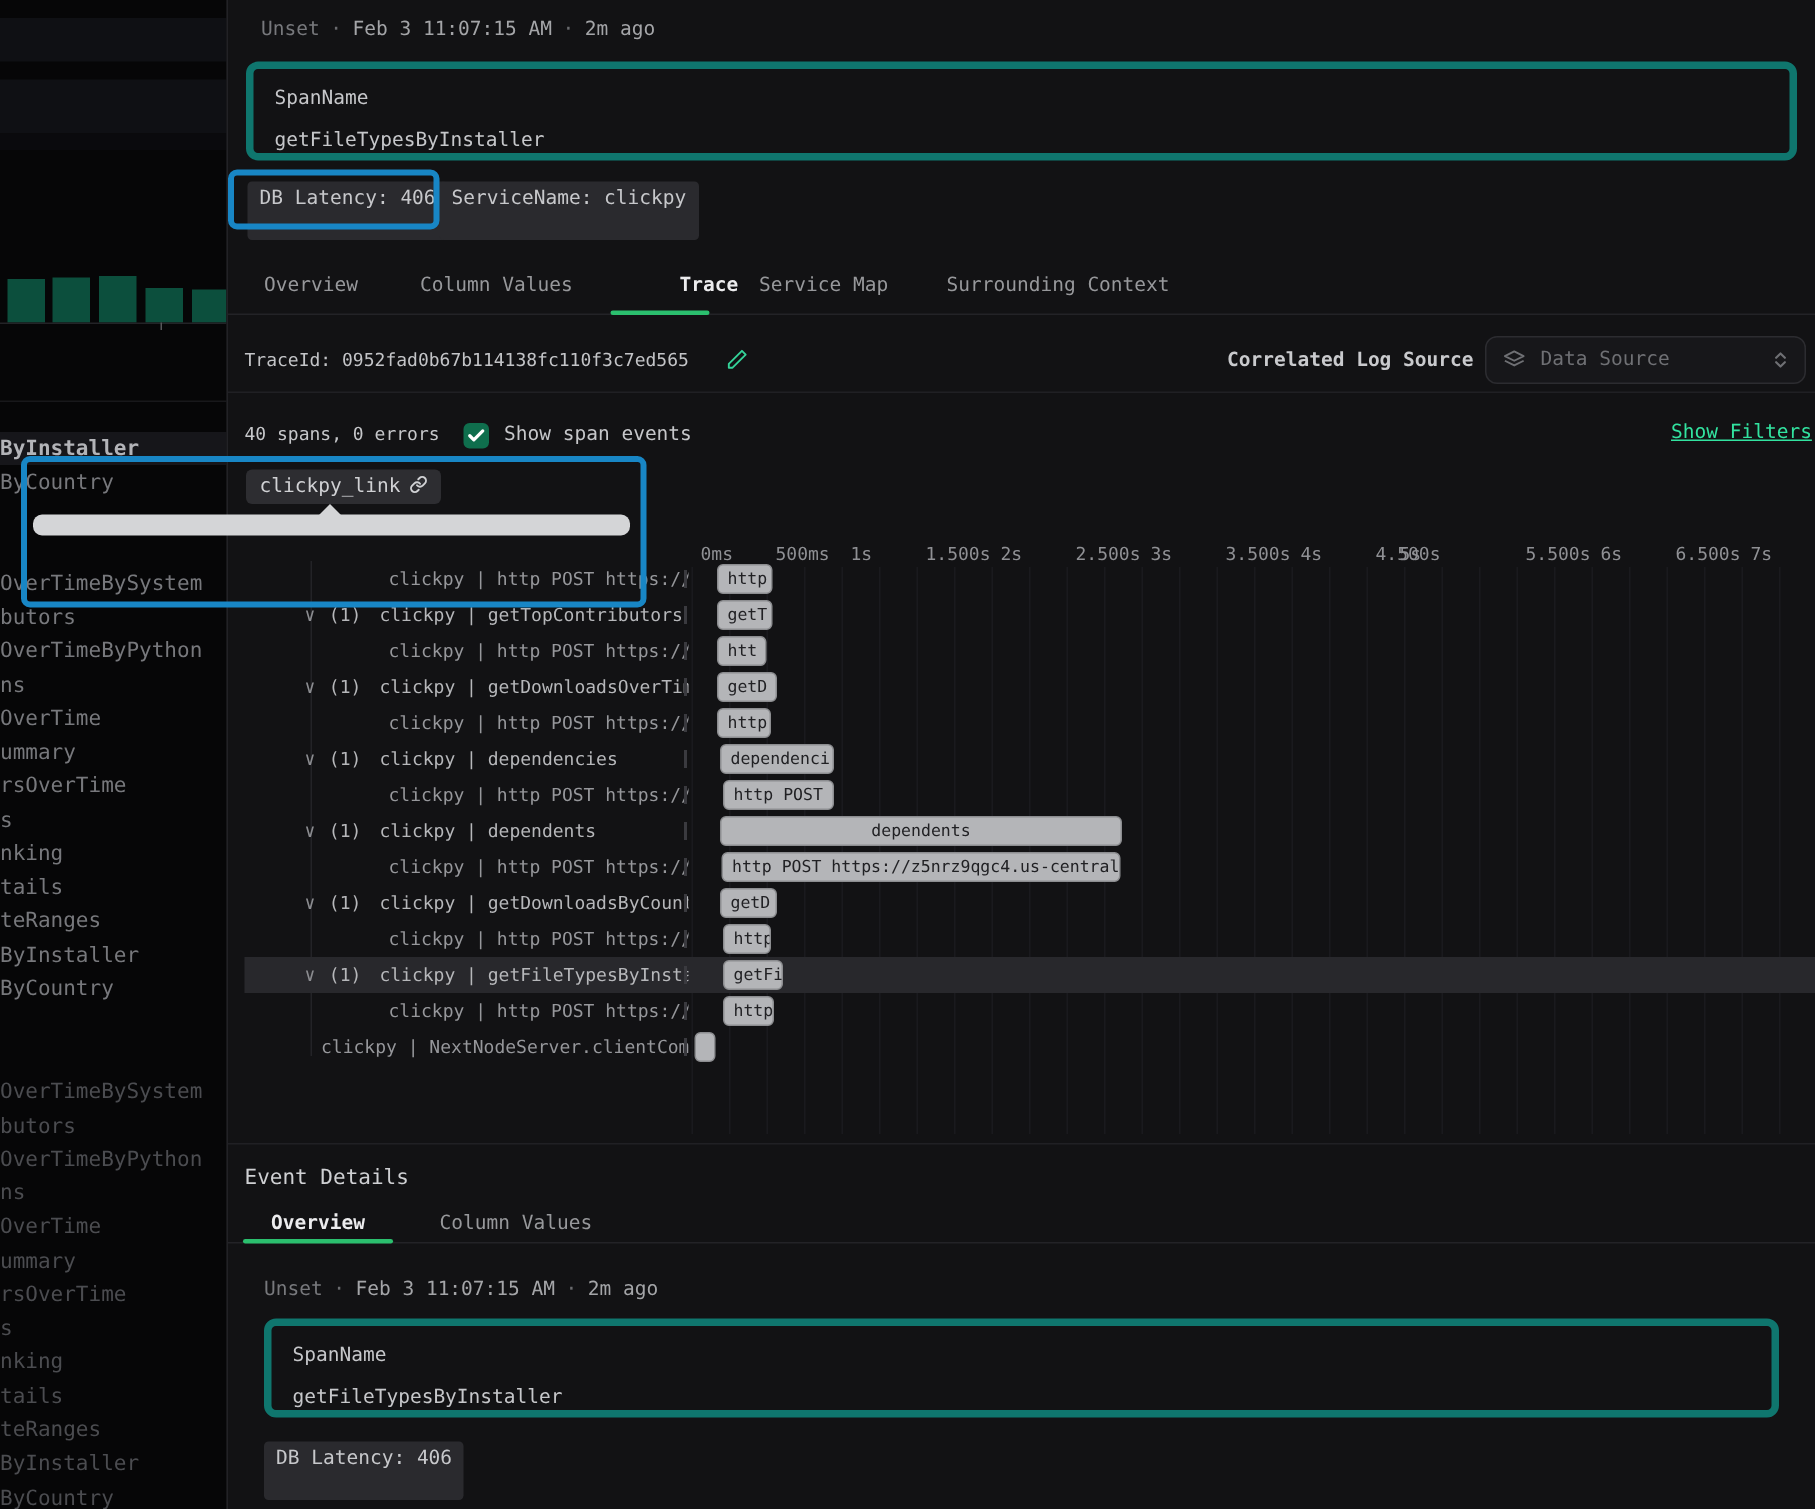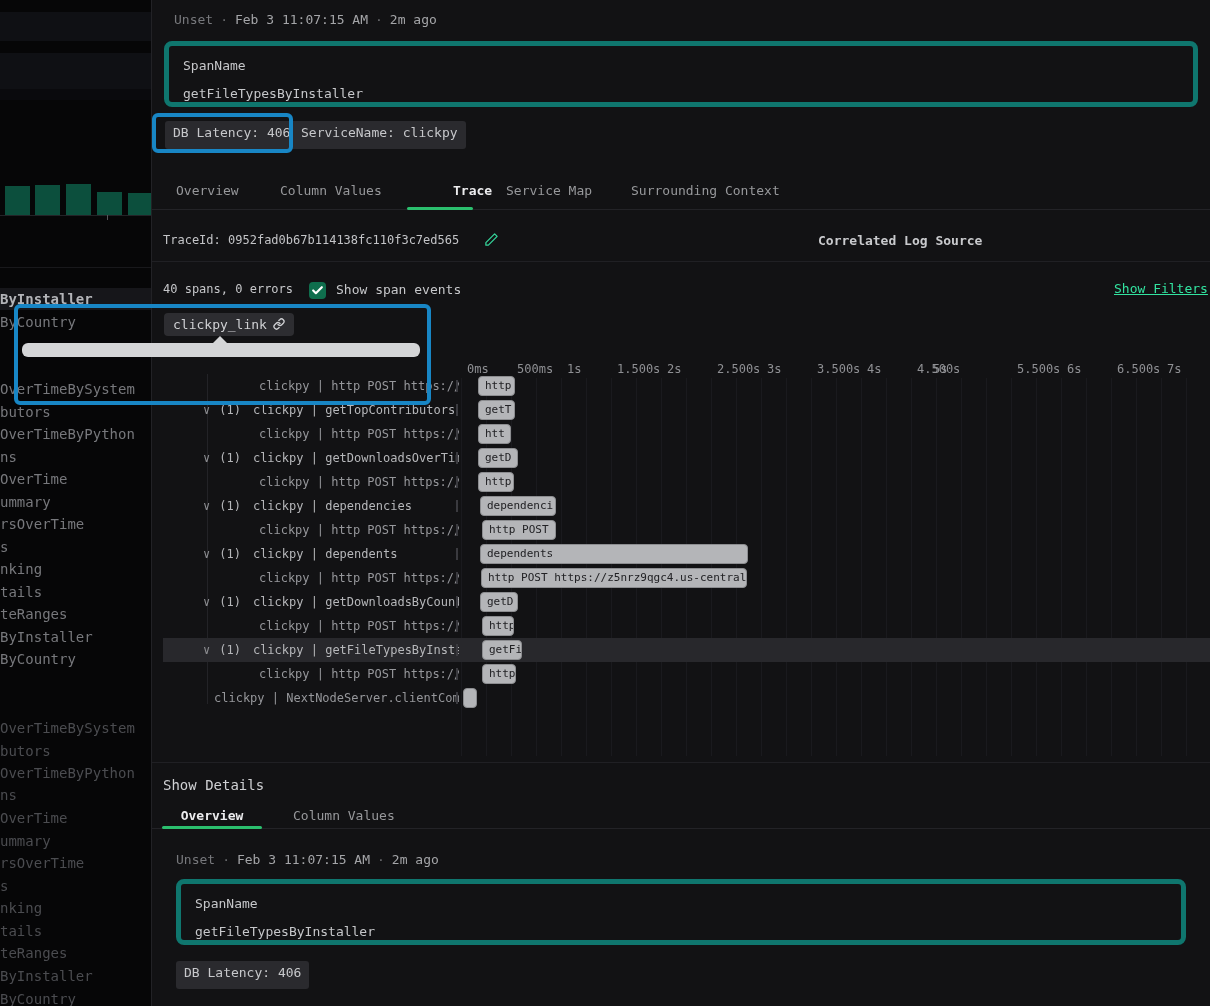--- a/index.html
+++ b/index.html
@@ -24,21 +24,21 @@
 
   
   #drawer-bg { position:absolute; left:151px; top:0; width:1059px; height:1006px; background:#121214; border-left:1px solid #222226; }
   .meta { font-size:13px; white-space:nowrap; }
   .meta .status { color:#77787c; }
   .meta .dot { color:#6a6b6e; padding:0 7px; }
   .meta .ts, .meta .rel { color:#a4a5a8; }
   .card { position:absolute; border:5px solid #0f766e; border-radius:8px; background:#121214; }
   .card .k { position:absolute; left:14px; top:12px; font-size:13px; color:#c6c7ca; }
   .card .v { position:absolute; left:14px; top:40px; font-size:13px; color:#c6c7ca; }
-  .chip { position:absolute; height:28px; line-height:24px; padding:0 8px; background:#2a2a2e; border-radius:3px; font-size:13px; color:#c7c8cb; white-space:nowrap; }
+  .chip { position:absolute; height:39px; line-height:24px; padding:0 8px; background:#2a2a2e; border-radius:3px; font-size:13px; color:#c7c8cb; white-space:nowrap; }
   .blue-box { position:absolute; border:4px solid #1886c5; border-radius:6px; z-index:40; }
 
   .tab { position:absolute; top:183px; font-size:13px; color:#97989b; white-space:nowrap; cursor:default; }
   .tab.active { color:#ececee; font-weight:bold;margin-left:32px; }
   .tabs-line { position:absolute; left:152px; top:209px; width:1058px; height:1px; background:#232327; }
   .tab-underline { position:absolute; top:207px; height:3px; background:#2bbf6e; border-radius:2px; }
 
   .trace-id { position:absolute; left:163px; top:233px; font-size:12px; color:#c3c4c7; }
   .pencil { position:absolute; left:484px; top:232px; width:15px; height:15px; color:#34d399; }
   .corr-label { position:absolute; left:818px; top:233px; font-size:13px; font-weight:bold; color:#c9cacd; }
@@ -67,21 +67,21 @@
   .wf-row.hl { background:#28282c; }
   .wf-guide { position:absolute; left:207px; top:374px; width:1px; height:330px; background:#232327; }
   .wf-label { position:absolute; left:0; top:0; width:296px; height:24px; line-height:24px; font-size:12px; white-space:nowrap; overflow:hidden; }
   .wf-chev { color:#8b8c90; padding-right:9px; }
   .wf-count { padding-right:12px; }
   .wf-label.parent { padding-left:40px; color:#b6b7ba; }
   .wf-label.child  { padding-left:96px; color:#96979b; }
   .wf-label.plain  { padding-left:51px; color:#96979b; }
   .row-tick { position:absolute; left:293px; top:6px; width:2px; height:12px; background:#3a3a3f; }
   .wf-bar { position:absolute; top:2px; height:20px; line-height:18px; background:#b4b5b8; border:1px solid #8c8d90; border-radius:4px; font-size:11px; color:#212124; padding:0 6px; white-space:nowrap; overflow:hidden; }
-  .wf-bar.center { }
+  .wf-bar.center { text-align:center; }
 
   
   .ed-title { position:absolute; left:163px; top:777px; font-size:14px; color:#cfd0d3; }
   .ed-tab { position:absolute; top:808px; font-size:13px; color:#97989b; }
   .ed-tab.active { color:#ececee; font-weight:bold; }
   .ed-tabs-line { position:absolute; left:152px; top:828px; width:1058px; height:1px; background:#232327; }
   .ed-underline { position:absolute; left:162px; top:826px; width:100px; height:3px; background:#2bbf6e; border-radius:2px; }
 </style>
 </head>
 <body>
@@ -166,20 +166,35 @@
     <div class="tabs-line"></div>
     <div class="tab-underline" style="left:407px;width:66px;"></div>
 
     <div class="trace-id">TraceId: 0952fad0b67b114138fc110f3c7ed565</div>
     <span class="pencil">
       <svg viewBox="0 0 24 24" fill="none" stroke="currentColor" stroke-width="2" stroke-linecap="round" stroke-linejoin="round">
           <path d="M17 3l4 4L7 21H3v-4L17 3z"></path>
         </svg>
     </span>
     <div class="corr-label">Correlated Log Source</div>
+    <div class="select">
+      <span class="lyr">
+        <svg viewBox="0 0 24 24" fill="none" stroke="currentColor" stroke-width="2" stroke-linejoin="round">
+            <polygon points="12 2 2 7 12 12 22 7 12 2"></polygon>
+            <polyline points="2 12 12 17 22 12"></polyline>
+          </svg>
+      </span>
+      <span class="ph">Data Source</span>
+      <span class="updn">
+        <svg viewBox="0 0 24 24" fill="none" stroke="currentColor" stroke-width="2.4" stroke-linecap="round" stroke-linejoin="round">
+            <path d="M7 9.5l5-5 5 5"></path>
+            <path d="M7 14.5l5 5 5-5"></path>
+          </svg>
+      </span>
+    </div>
     <div class="sec-line" style="top:261px;"></div>
 
     <div class="spans-summary">40 spans, 0 errors</div>
     <div class="checkbox">
       <svg viewBox="0 0 24 24" fill="none" stroke="currentColor" stroke-width="4" stroke-linecap="round" stroke-linejoin="round">
           <polyline points="20 6 9 17 4 12"></polyline>
         </svg>
     </div>
     <div class="cb-label">Show span events</div>
     <a class="show-filters">Show Filters</a>
@@ -311,21 +326,21 @@
         </div>
         <div class="wf-row" style="top: 686px;">
           <div class="wf-label plain"><span>clickpy | NextNodeServer.clientCompone</span></div>
           <div class="row-tick"></div>
           <div class="wf-bar" style="left: 300px; width: 7px;"></div>
         </div>
       </div>
 
     <div class="sec-line" style="top:762px;"></div>
 
-    <div class="ed-title">Show Details</div>
+    <div class="ed-title">Event Details</div>
     <div class="ed-tab active" style="left:162px;width:100px;text-align:center;">Overview</div>
     <div class="ed-tab" style="left:293px;">Column Values</div>
     <div class="ed-tabs-line"></div>
     <div class="ed-underline"></div>
 
     <div class="abs meta" style="left:176px;top:852px;">
       <span class="status">Unset</span><span class="dot">·</span><span class="ts">Feb 3 11:07:15 AM</span><span class="dot">·</span><span class="rel">2m ago</span>
     </div>
 
     <div class="card" style="left:176px;top:879px;width:1010px;height:66px;">

